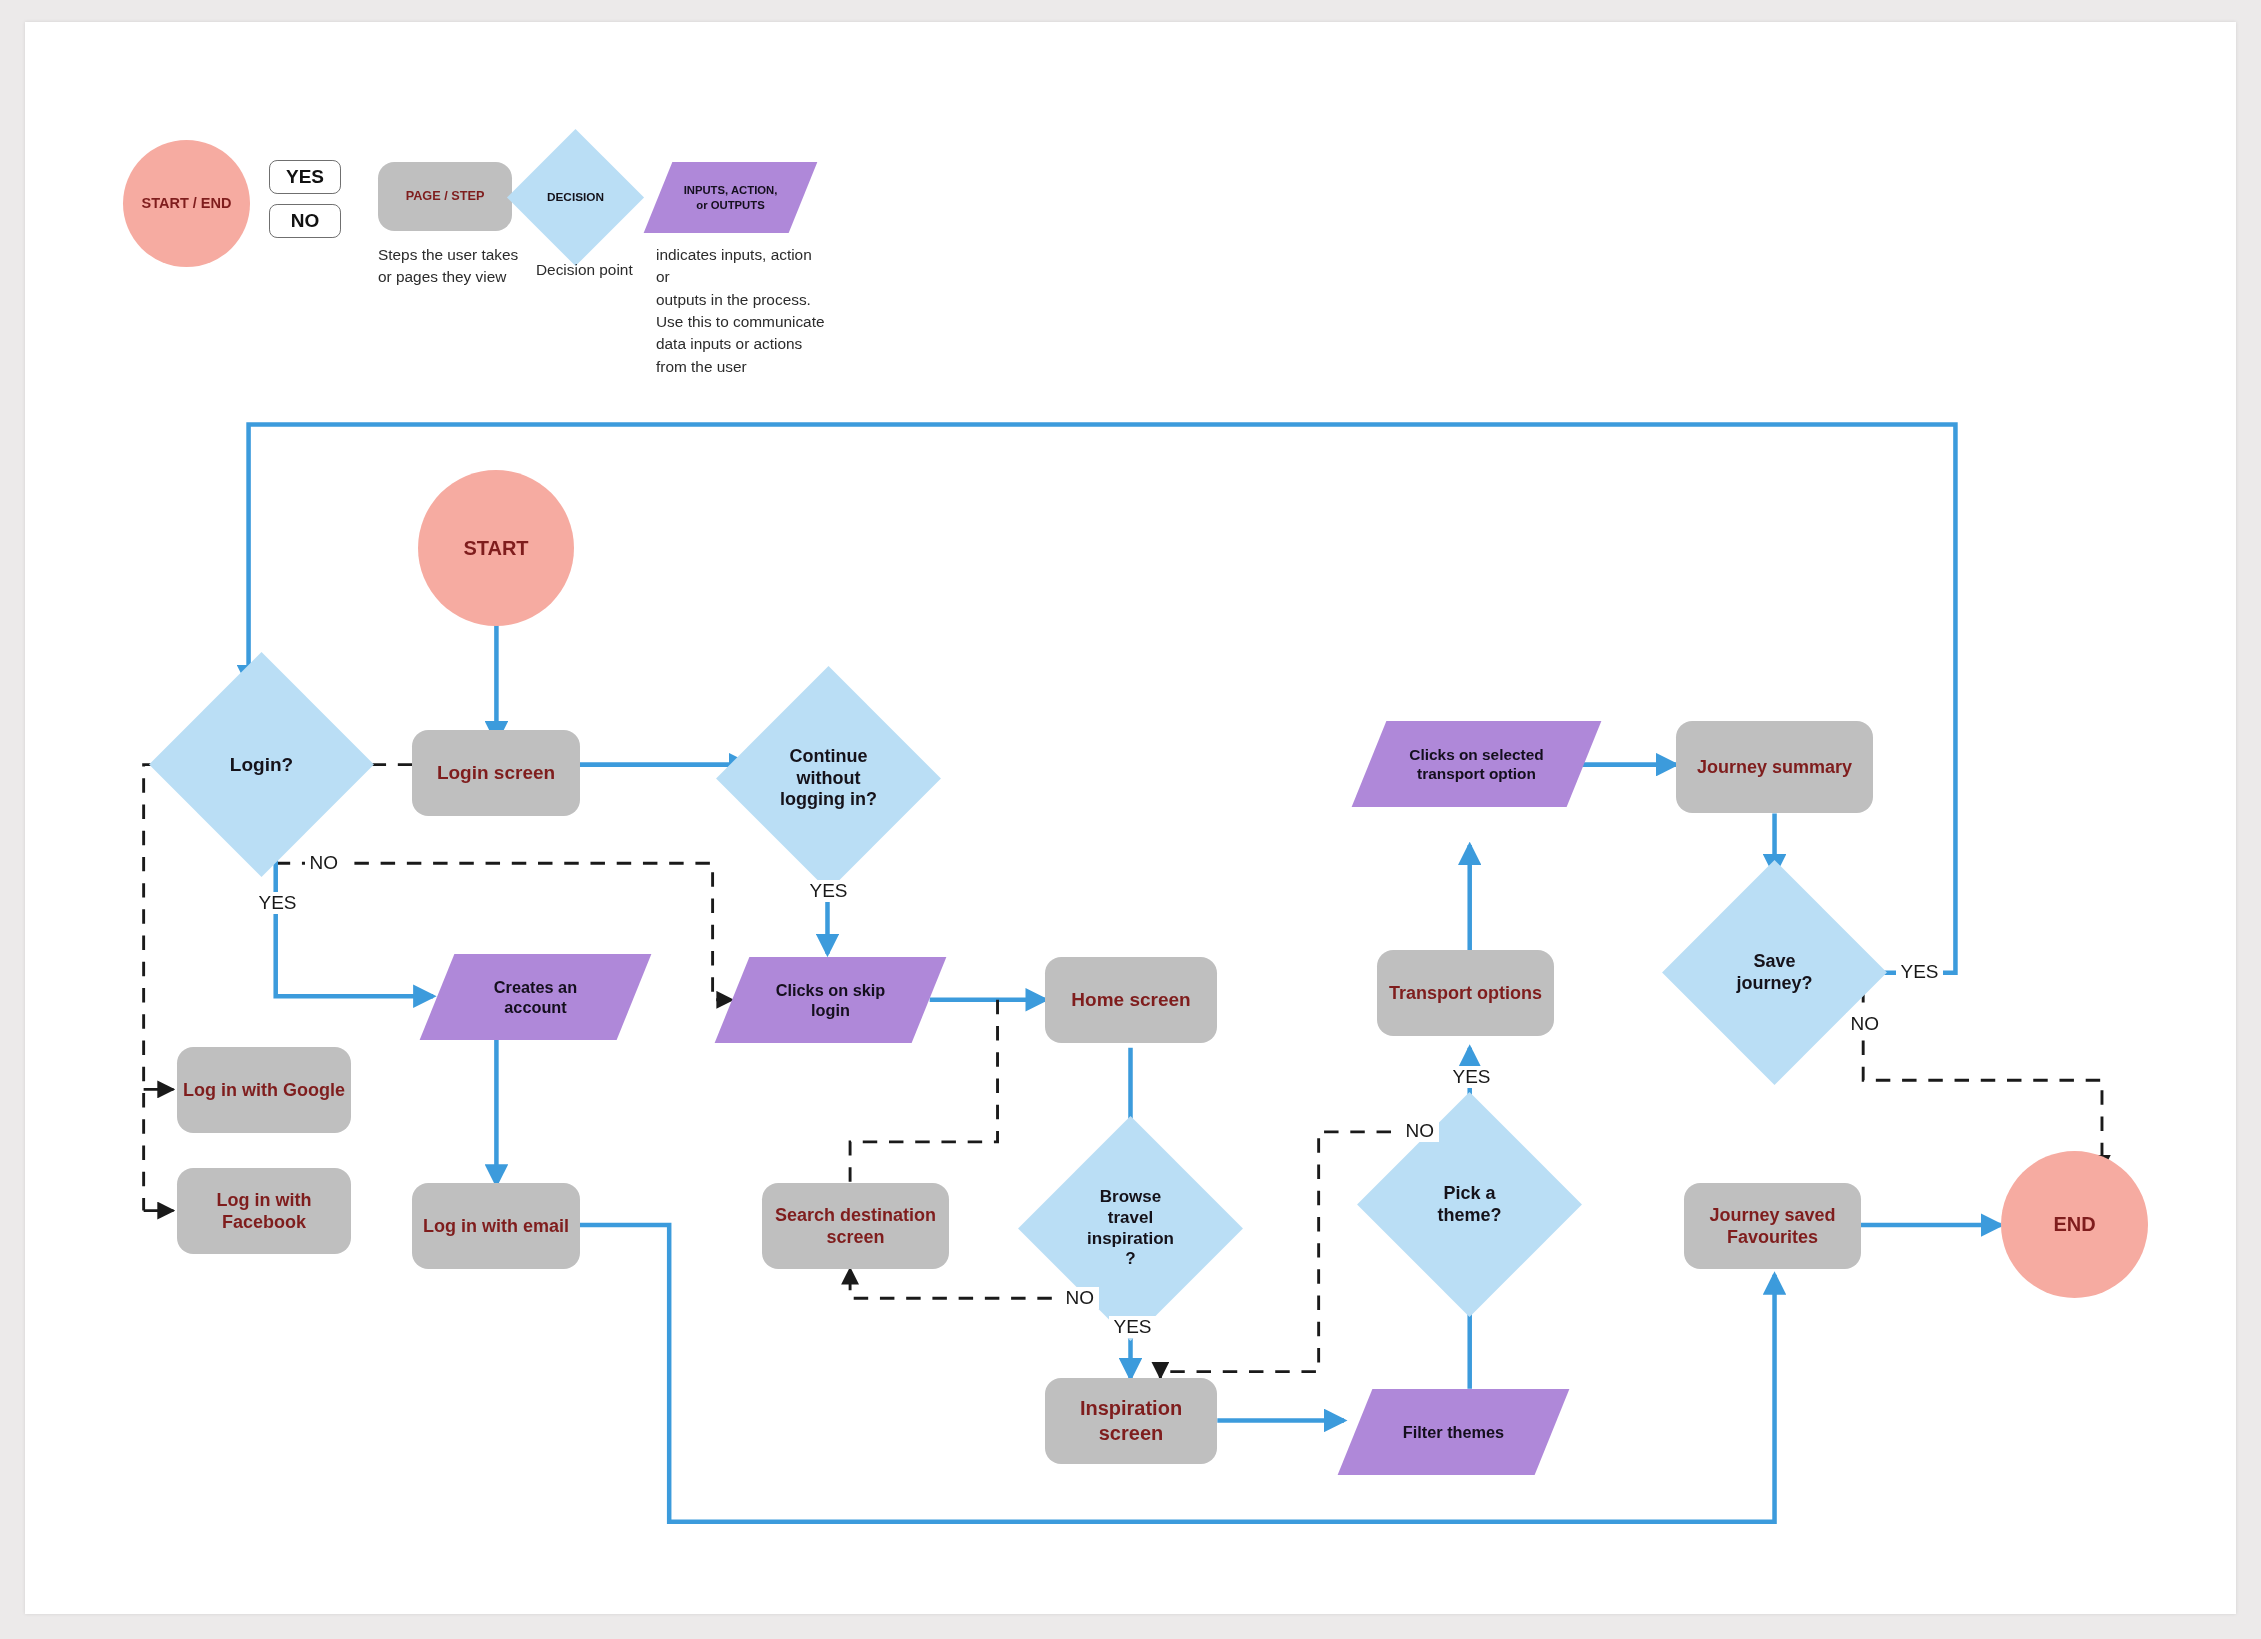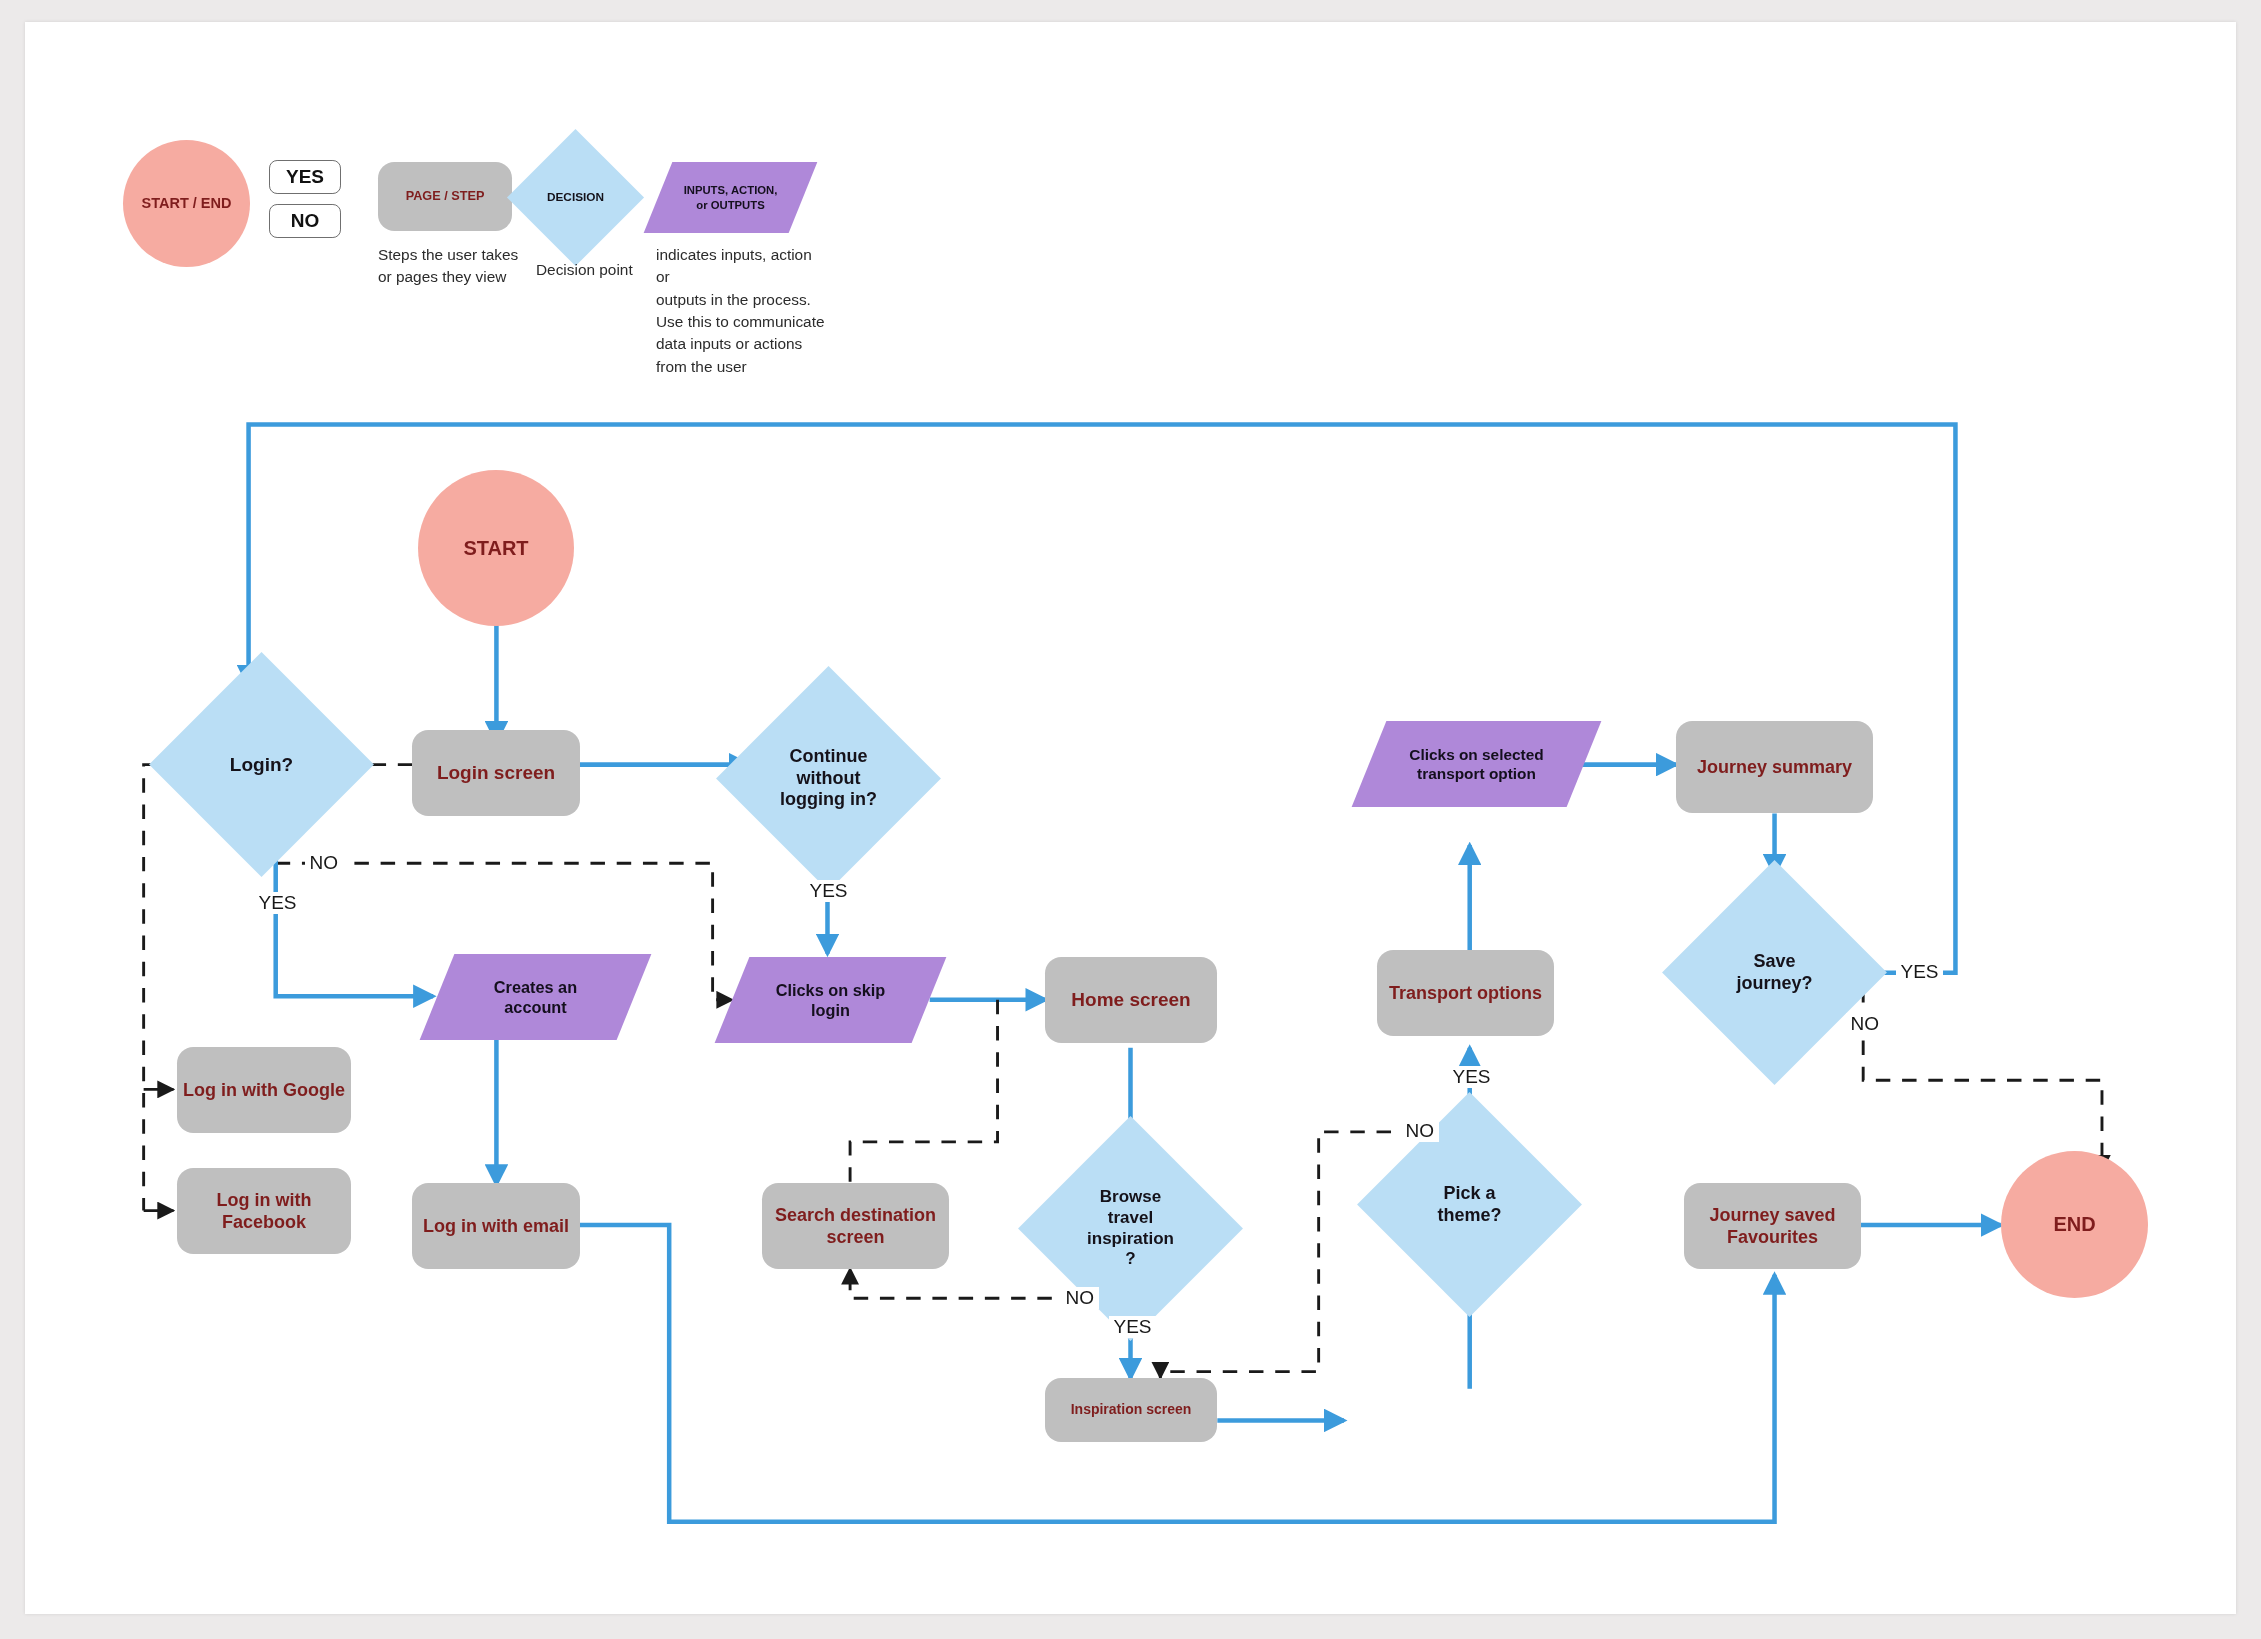--- a/index.html
+++ b/index.html
@@ -310,24 +310,28 @@
   </div>
 
   <div class="diamond-wrap" style="left:1026px;top:1127px;width:159px;height:159px;">
     <div class="diamond-bg"></div>
     <div class="diamond-label" style="font-size:17px;white-space:pre-line;">Browse
 travel
 inspiration
 ?</div>
   </div>
 
-  <div class="node rounded" style="left:1020px;top:1356px;width:172px;height:64px;font-size:14px;border-radius:16px;">
+  <div class="node rounded" style="left:1020px;top:1356px;width:172px;height:86px;font-size:20px;border-radius:16px;">
     <span>Inspiration screen</span>
   </div>
 
+  <div class="para" style="left:1330px;top:1367px;width:197px;height:86px;">
+    <div class="para-bg"></div>
+    <div class="para-label" style="font-size:16.3px;">Filter themes</div>
+  </div>
 
   <div class="diamond-wrap" style="left:1365px;top:1103px;width:159px;height:159px;">
     <div class="diamond-bg"></div>
     <div class="diamond-label" style="font-size:18px;white-space:pre-line;">Pick a
 theme?</div>
   </div>
 
   <div class="node rounded" style="left:1352px;top:928px;width:177px;height:86px;font-size:18px;">
     <span>Transport options</span>
   </div>

